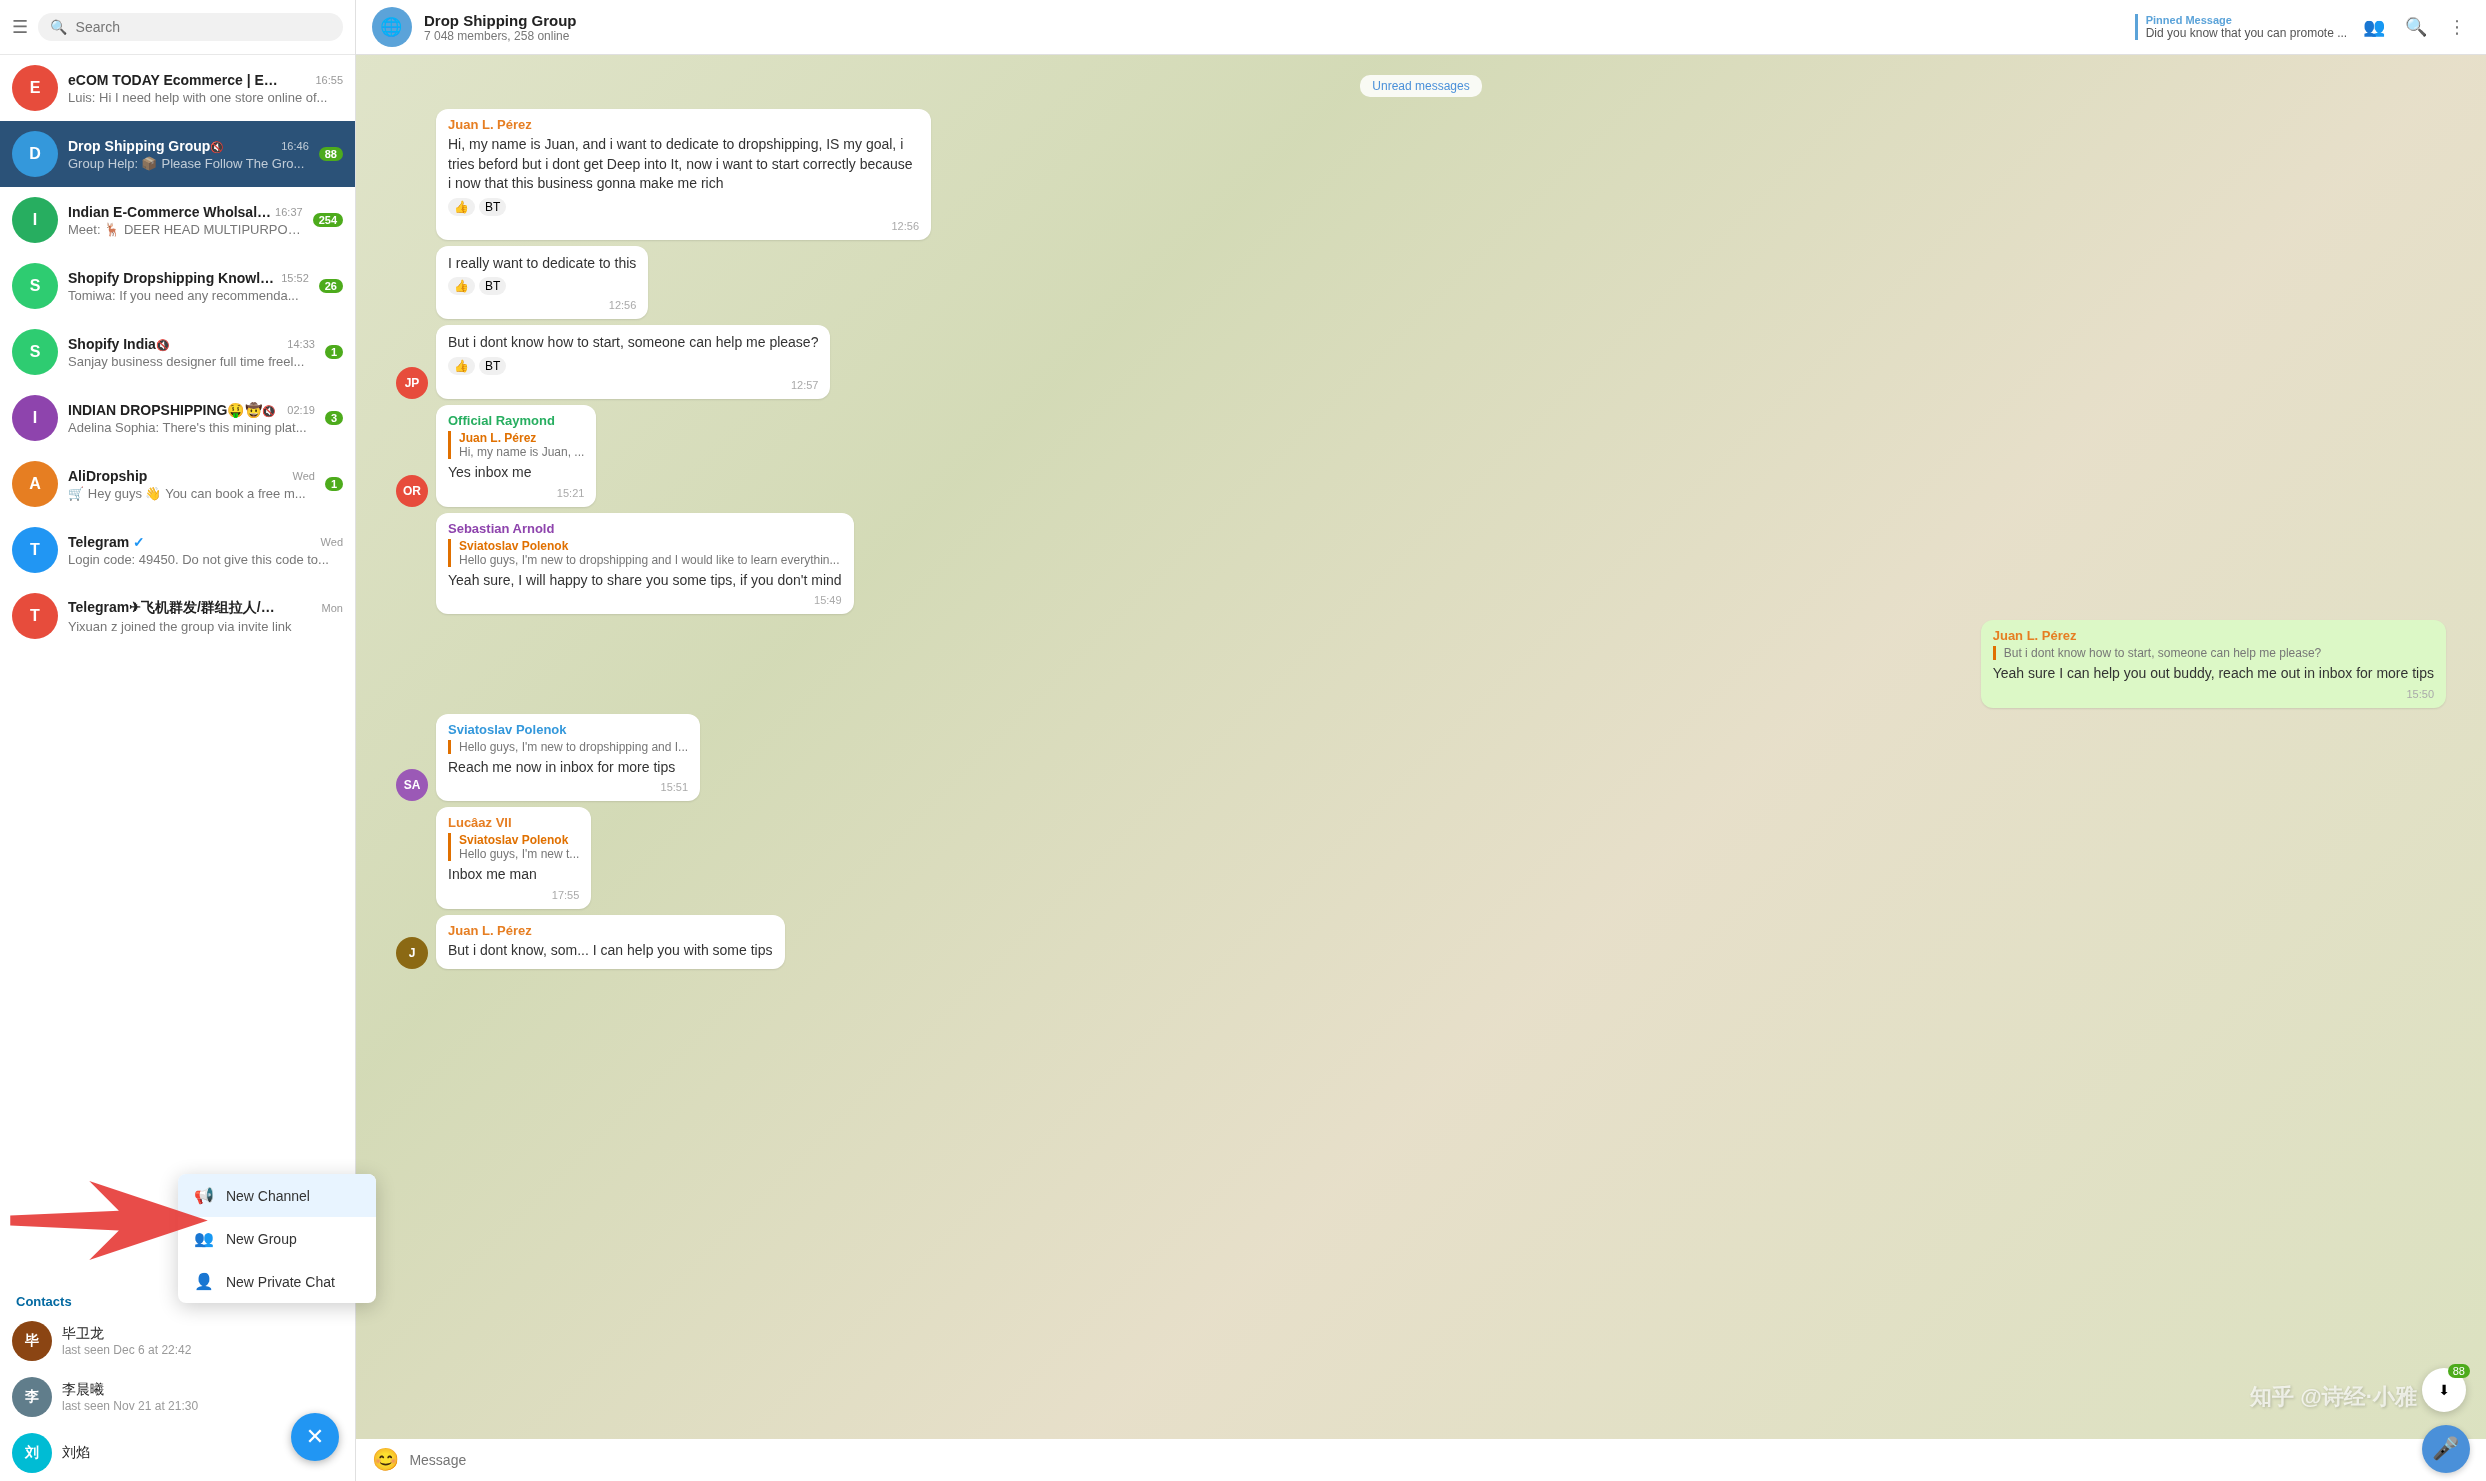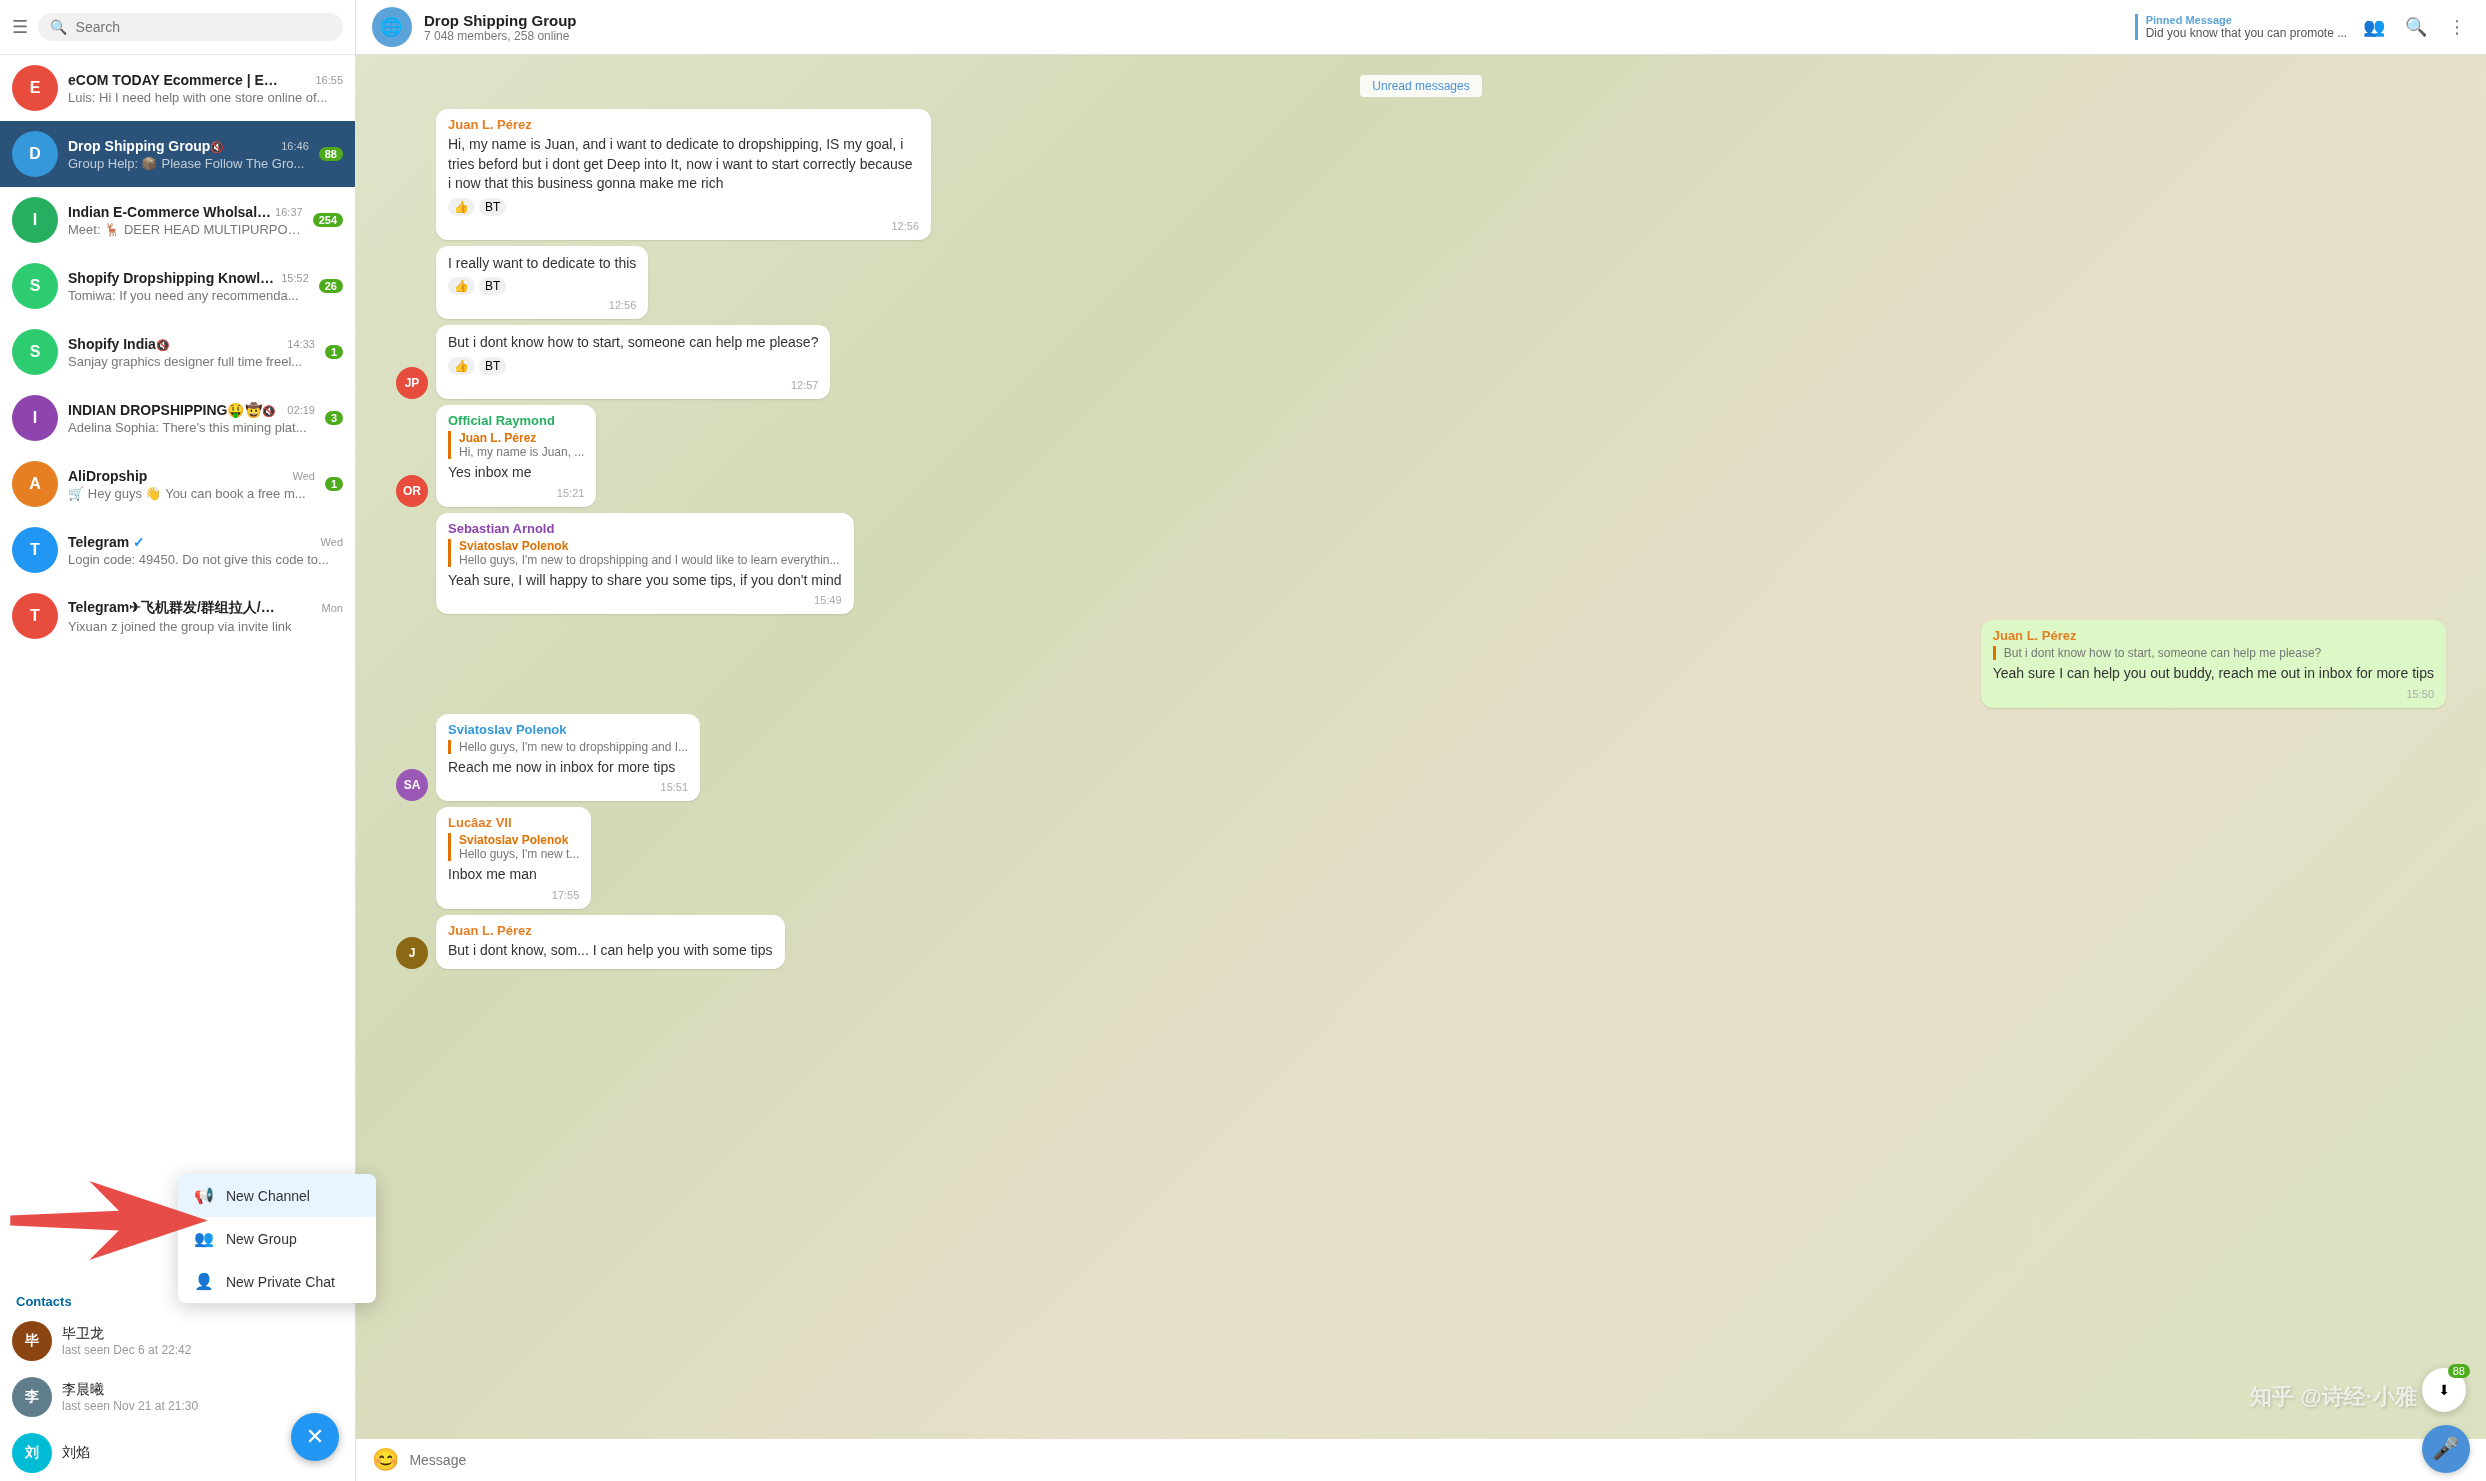--- a/index.html
+++ b/index.html
@@ -58,21 +58,21 @@
     .header-actions { display: flex; align-items: center; gap: 12px; }
     .pinned-msg { display: flex; flex-direction: column; border-left: 3px solid #5ba3d9; padding-left: 8px; max-width: 297px; cursor: pointer; }
     .pinned-label { font-size: 11px; color: #5ba3d9; font-weight: 600; }
     .pinned-text { font-size: 12px; color: #555; white-space: nowrap; overflow: hidden; text-overflow: ellipsis; max-width: 277px; }
     .icon-btn { color: #707070; cursor: pointer; font-size: 18px; padding: 4px; }
 
     
     .messages-area { flex: 1; overflow-y: auto; padding: 12px 40px; position: relative; z-index: 1; display: flex; flex-direction: column; gap: 6px; }
 
     .unread-divider { text-align: center; margin: 10px 0; }
-    .unread-divider span { background: rgba(255,255,255,0.85); color: #4a90d9; font-size: 12px; padding: 4px 12px; border-radius: 4px; }
+    .unread-divider span { background: rgba(255,255,255,0.85); color: #4a90d9; font-size: 12px; padding: 4px 12px; border-radius: 10px; }
     .message-row { display: flex; gap: 8px; align-items: flex-end; }
     .message-row.own { justify-content: flex-end; }
 
     .msg-avatar { width: 32px; height: 32px; border-radius: 50%; flex-shrink: 0; display: flex; align-items: center; justify-content: center; font-size: 12px; font-weight: bold; color: #fff; }
 
     .message-bubble { max-width: 495px; background: #fff; border-radius: 12px; padding: 8px 12px; position: relative; box-shadow: 0 1px 2px rgba(0,0,0,0.1); }
     .message-bubble.own { background: #dcf8c6; }
     .message-bubble .sender-name { font-size: 13px; font-weight: 600; margin-bottom: 3px; }
     .message-bubble .msg-text { font-size: 14px; color: #333; line-height: 1.4; }
     .message-bubble .msg-time { font-size: 11px; color: #aaa; text-align: right; margin-top: 4px; }
@@ -153,21 +153,21 @@
         </div>
         <span class="badge">26</span>
       </div>
       <div class="chat-item">
         <div class="avatar" style="background: rgb(46, 204, 113);">S</div>
         <div class="chat-info">
           <div class="chat-header">
             <span class="chat-name">Shopify India<span class="mute-icon">🔇</span></span>
             <span class="chat-time">14:33</span>
           </div>
-          <div class="chat-preview">Sanjay graphics designer full time freel...</div>
+          <div class="chat-preview">Sanjay business designer full time freel...</div>
         </div>
         <span class="badge">1</span>
       </div>
       <div class="chat-item">
         <div class="avatar" style="background: rgb(142, 68, 173);">I</div>
         <div class="chat-info">
           <div class="chat-header">
             <span class="chat-name">INDIAN DROPSHIPPING🤑🤠<span class="mute-icon">🔇</span></span>
             <span class="chat-time">02:19</span>
           </div>

